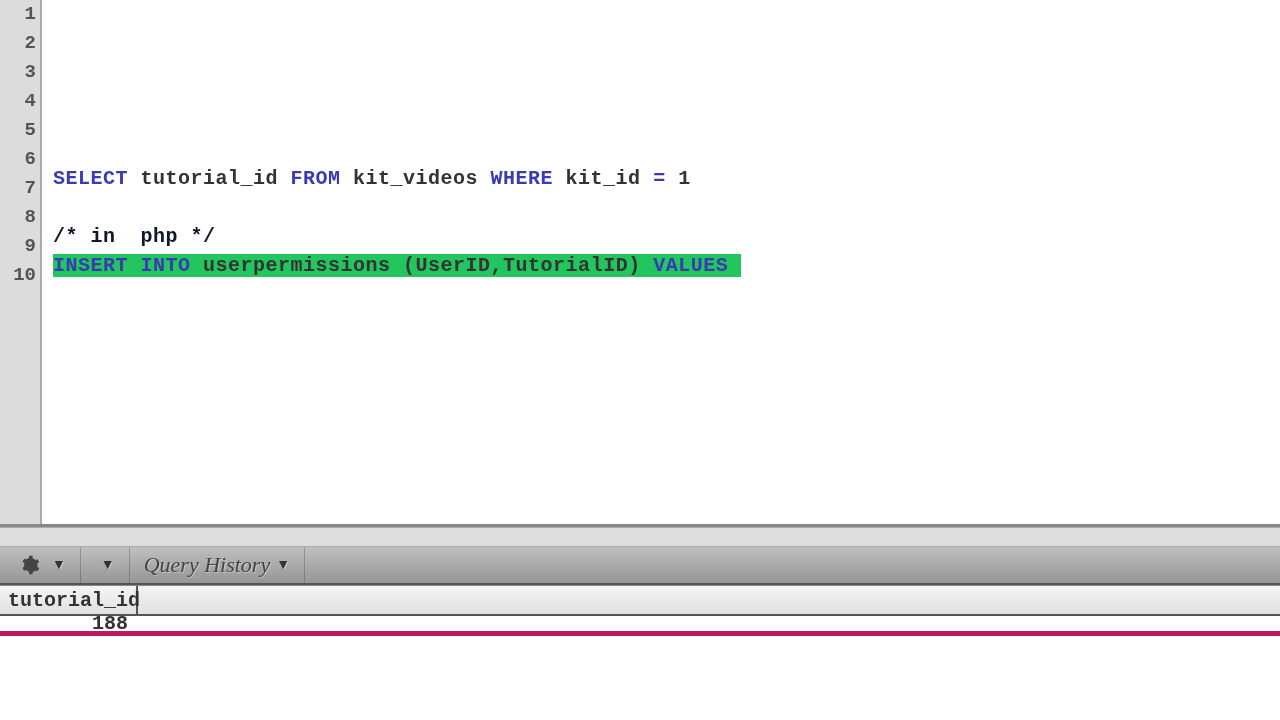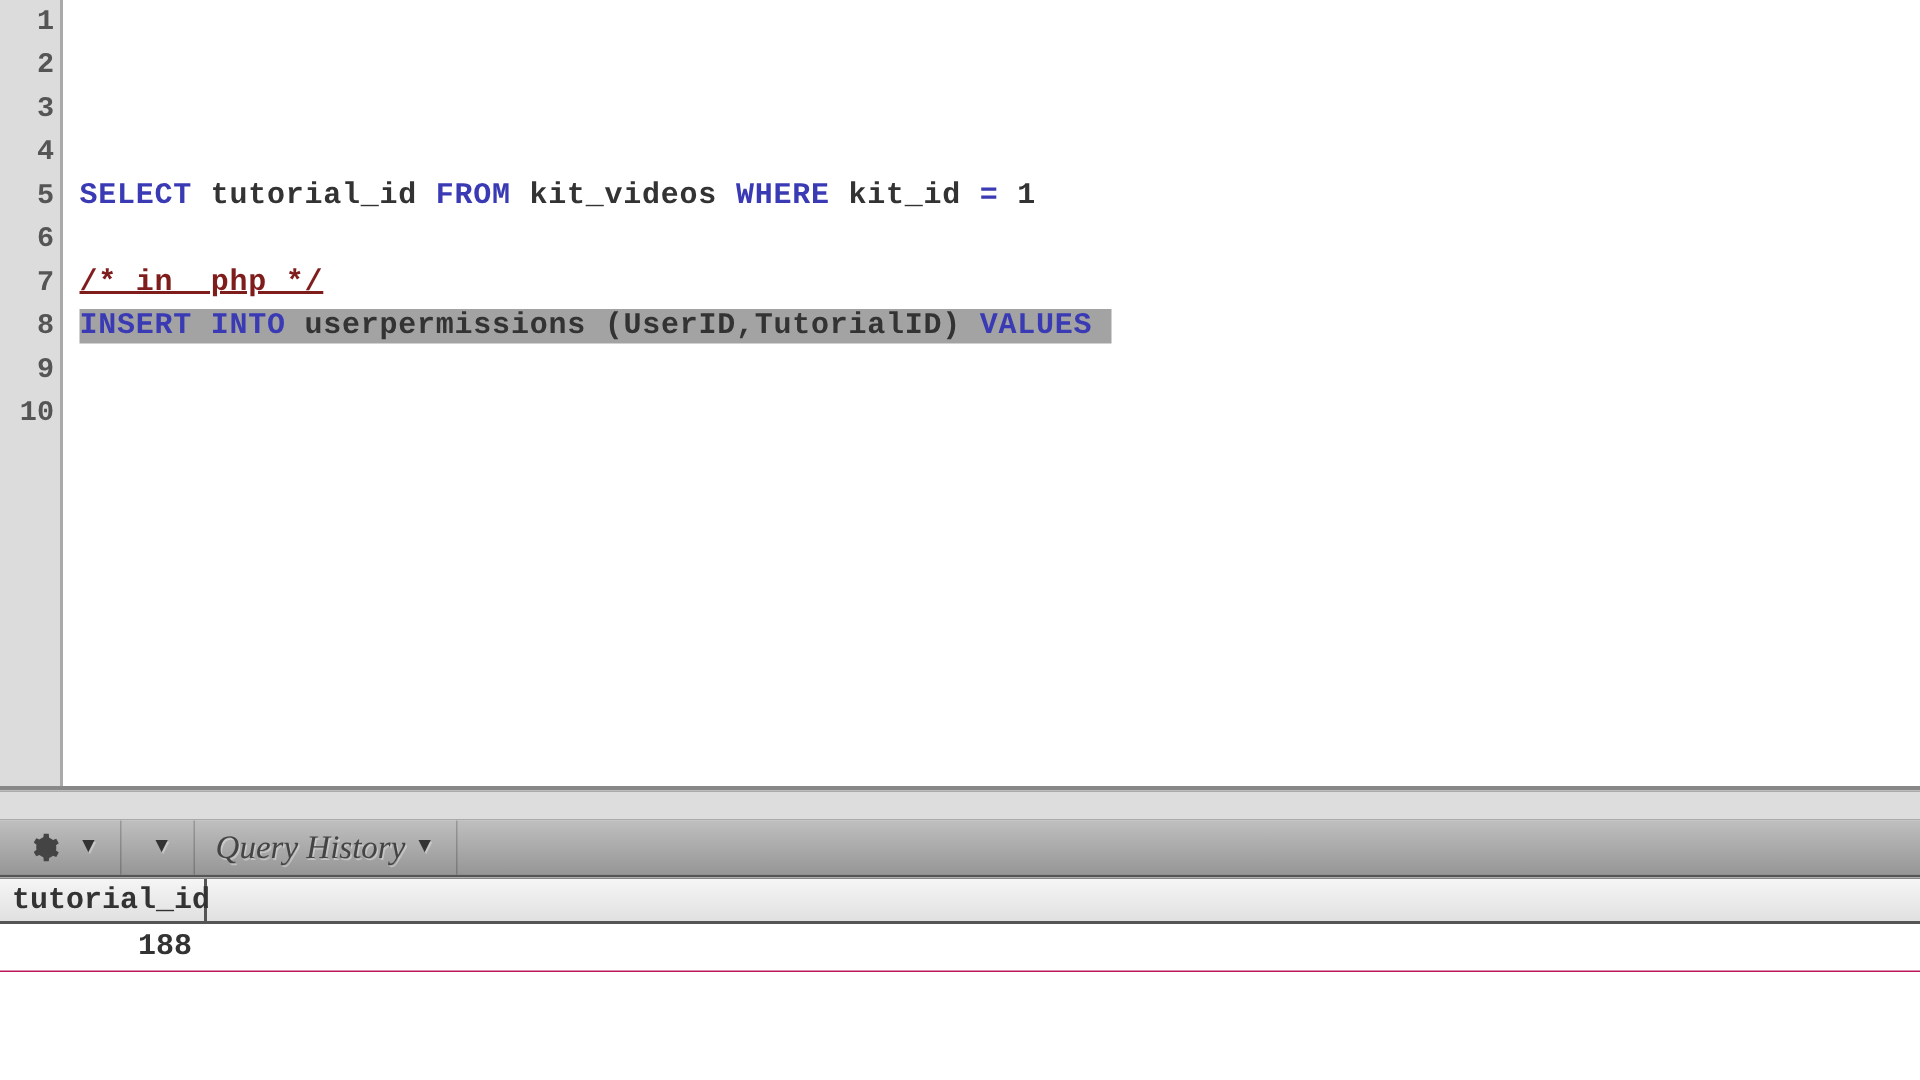--- a/index.html
+++ b/index.html
@@ -32,31 +32,32 @@
       height: 29px;
       line-height: 29px;
       font-size: 19px;
     }
     .code {
       flex: 1;
       padding-left: 11px;
       background: #fff;
       font-weight: bold;
       letter-spacing: 0.5px;
+      margin-top: 48px;
     }
     .code-line {
       height: 29px;
       line-height: 29px;
       white-space: pre;
     }
     .kw { color: #3a3ab5; font-weight: bold; }
     .ident { color: #333; }
-    .cmt { color: #7f1d1d; text-decoration: underline; }
+    .cmt { color: #0f172a; }
     .sel {
-      background: #a3a3a3;
+      background: #22c55e;
     }
     .strip {
       height: 20px;
       background: #ddd;
       border-top: 1px solid #aaa;
       border-bottom: 1px solid #aaa;
     }
     .tabbar {
       display: flex;
       align-items: center;
@@ -104,24 +105,24 @@
       width: 138px;
       border-right: 2px solid #555;
       padding: 2px 8px;
       font-weight: bold;
       color: #333;
       font-size: 20px;
       display: flex;
       align-items: center;
     }
     .result-row {
-      height: 32px;
+      height: 20px;
       display: flex;
       align-items: center;
-      border-bottom: 1px solid #be185d;
+      border-bottom: 5px solid #be185d;
     }
     .result-cell {
       width: 138px;
       text-align: right;
       padding-right: 10px;
       color: #333;
       font-weight: bold;
       font-size: 20px;
     }
   </style>

